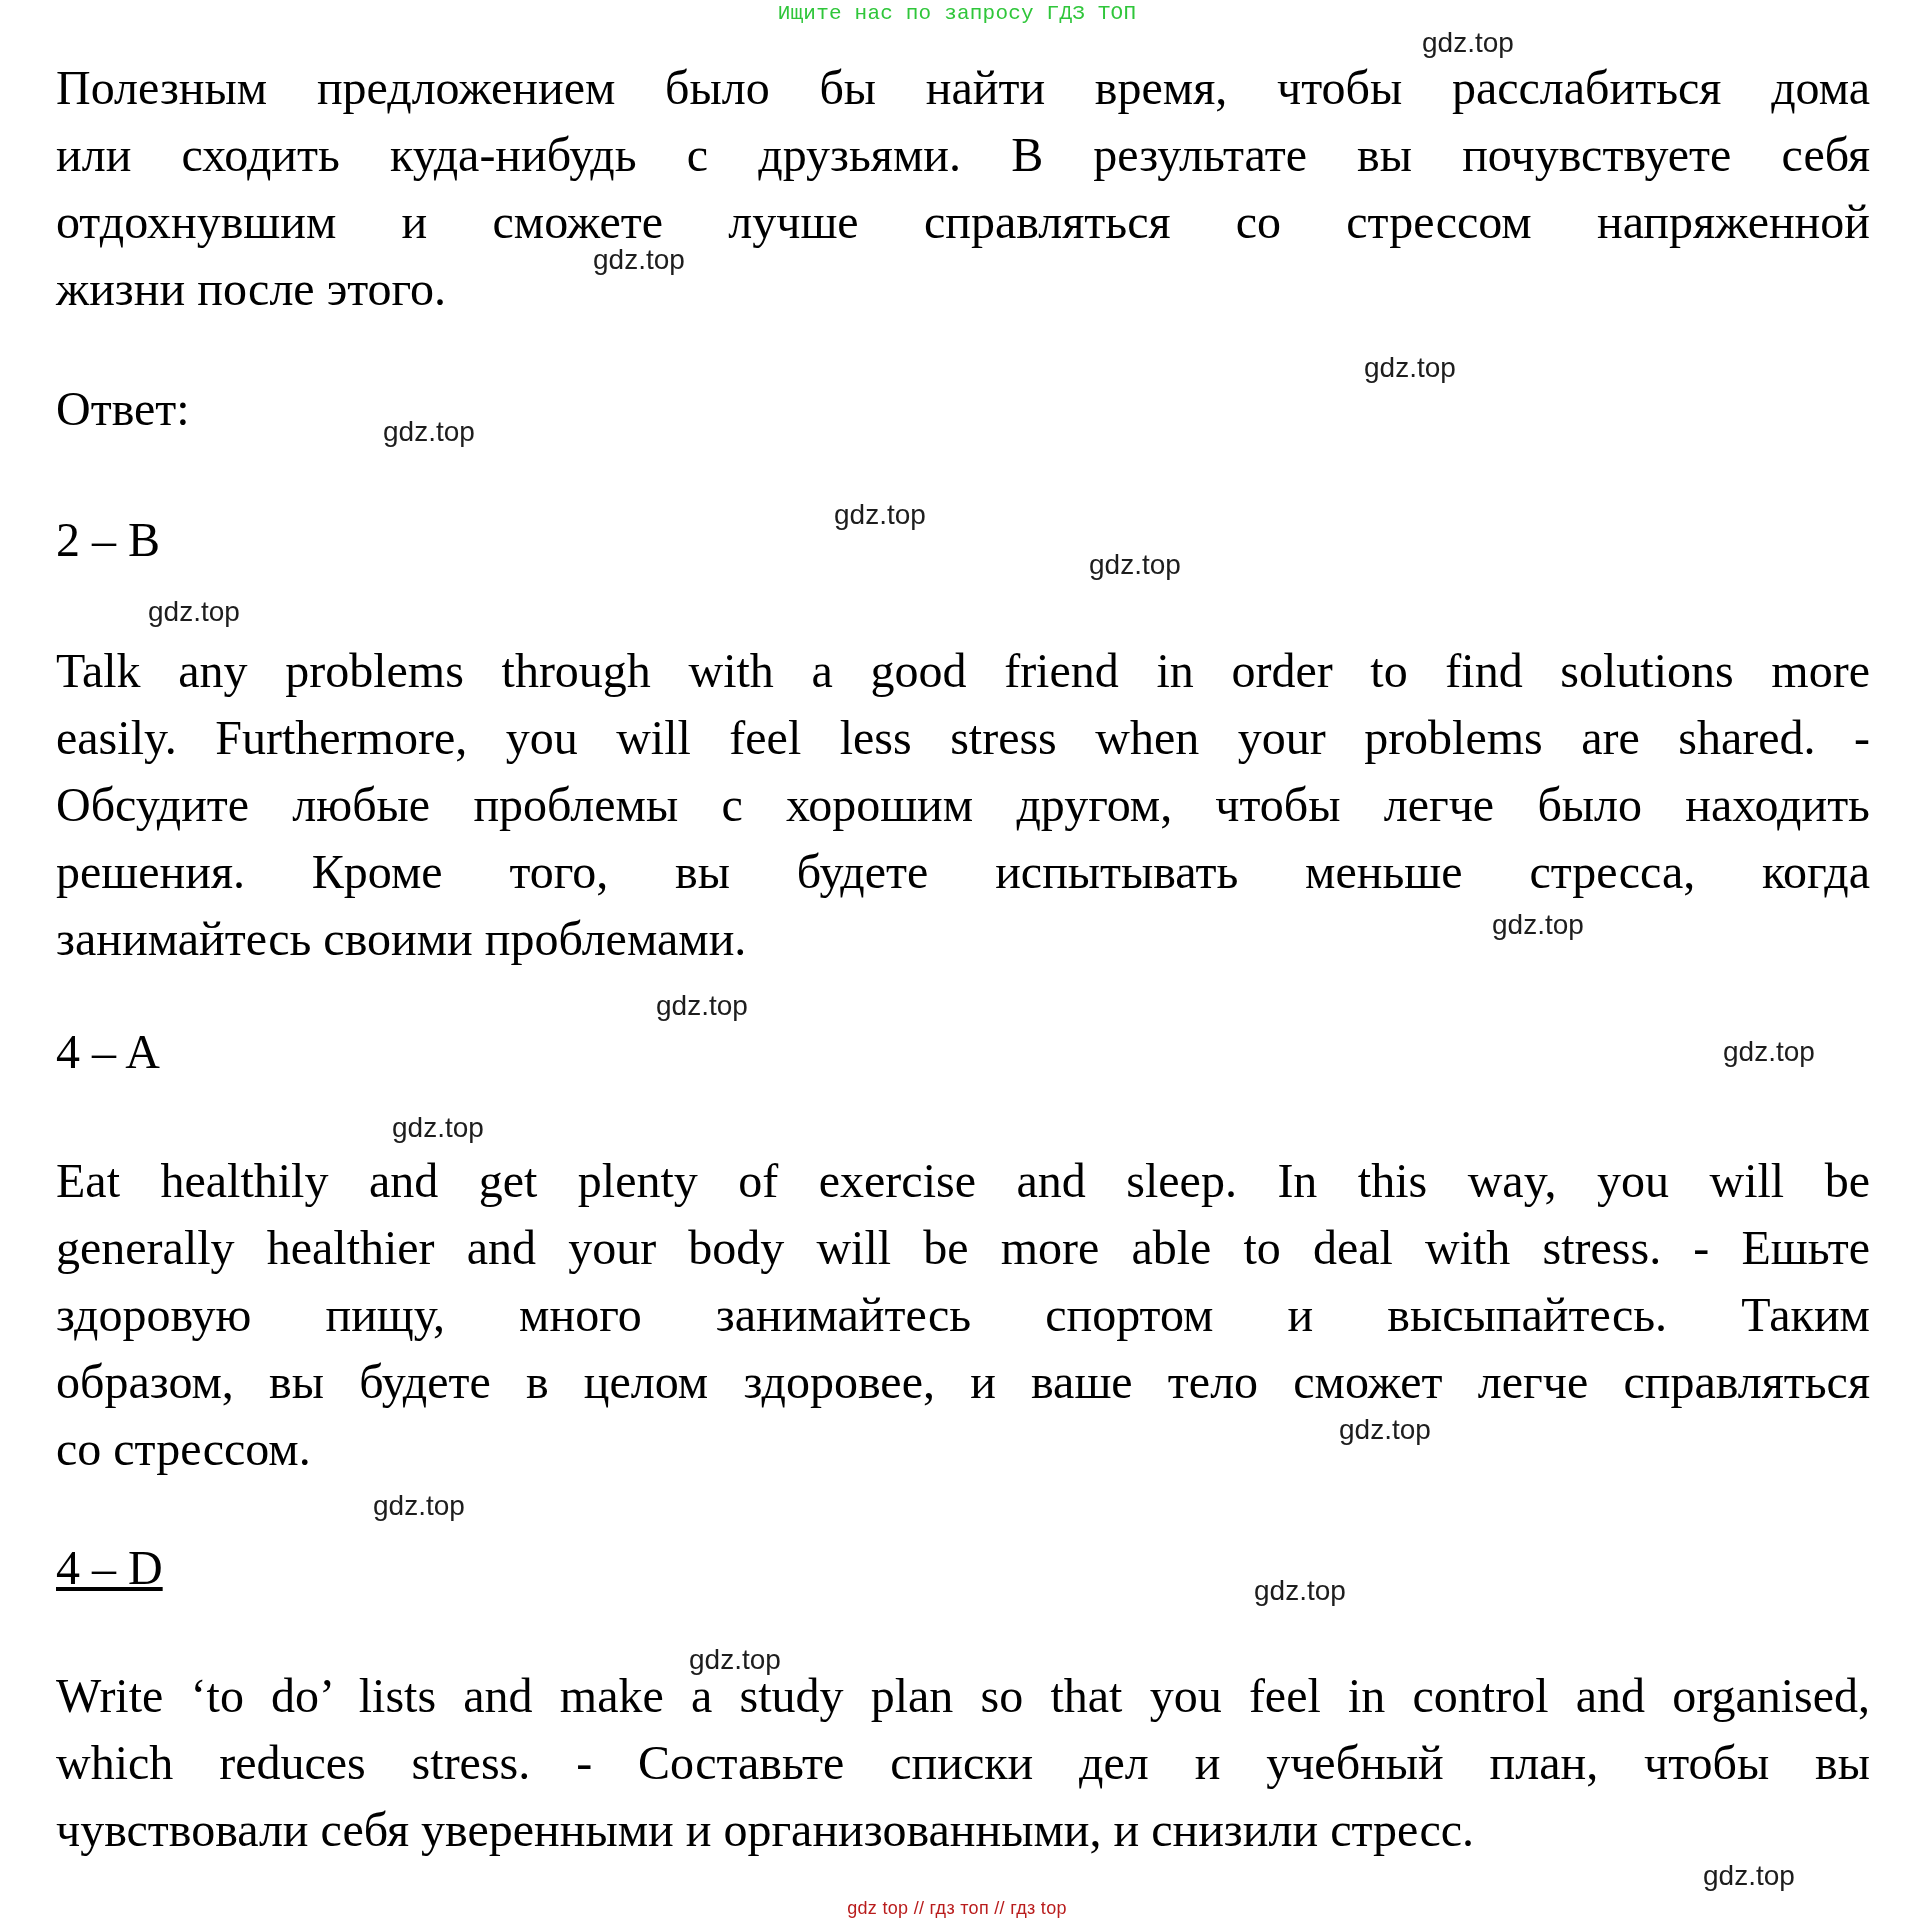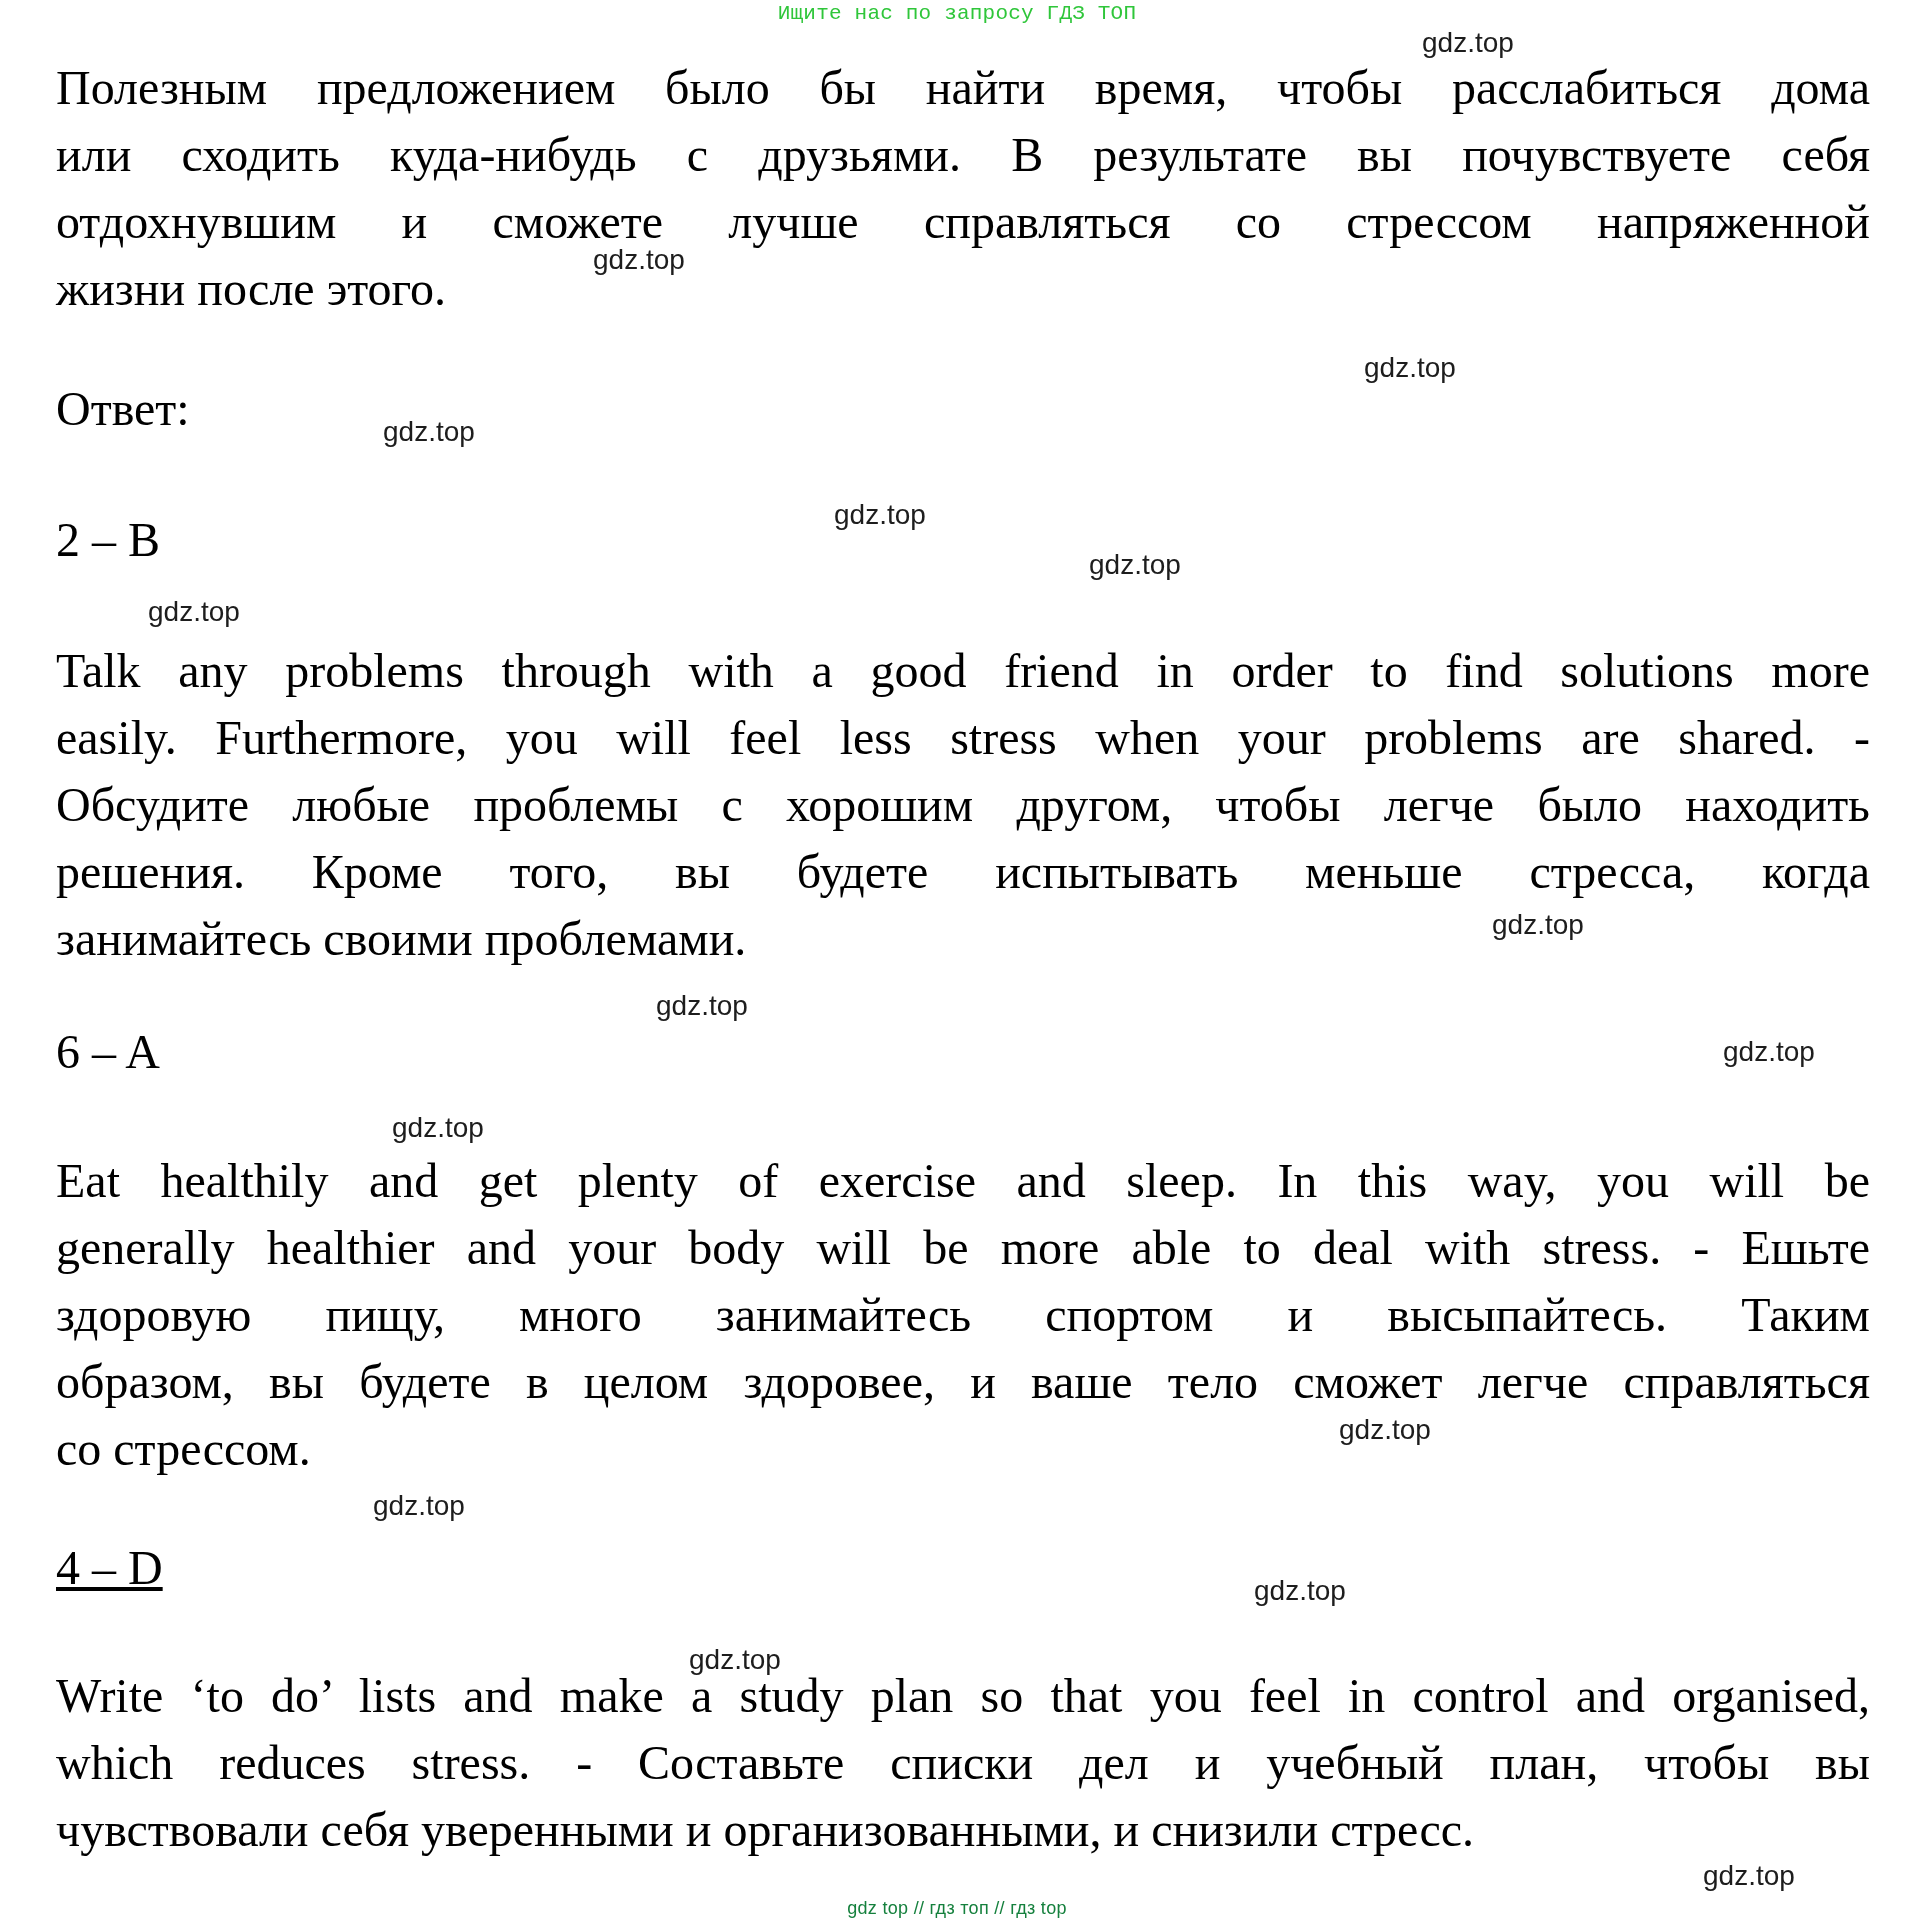--- a/index.html
+++ b/index.html
@@ -88,21 +88,21 @@
   <div class="hdr" style="top:506px;">2 – B</div>
 
   <div class="block" style="top:637px;">
       <div class="tline">Talk any problems through with a good friend in order to find solutions more</div>
       <div class="tline">easily. Furthermore, you will feel less stress when your problems are shared. -</div>
       <div class="tline">Обсудите любые проблемы с хорошим другом, чтобы легче было находить</div>
       <div class="tline">решения. Кроме того, вы будете испытывать меньше стресса, когда</div>
       <div class="tline tline-last">занимайтесь своими проблемами.</div>
     </div>
 
-  <div class="hdr" style="top:1018px;">6 – A</div>
+  <div class="hdr" style="top:1018px;">4 – A</div>
 
   <div class="block" style="top:1147px;">
       <div class="tline">Eat healthily and get plenty of exercise and sleep. In this way, you will be</div>
       <div class="tline">generally healthier and your body will be more able to deal with stress. - Ешьте</div>
       <div class="tline">здоровую пищу, много занимайтесь спортом и высыпайтесь. Таким</div>
       <div class="tline">образом, вы будете в целом здоровее, и ваше тело сможет легче справляться</div>
       <div class="tline tline-last">со стрессом.</div>
     </div>
 
   <div class="hdr" style="top:1534px;text-decoration:underline;">4 – D</div>
@@ -125,16 +125,16 @@
       <span class="watermark" style="left: 656px; top: 992px; color: rgb(29, 29, 29);">gdz.top</span>
       <span class="watermark" style="left: 1723px; top: 1038px; color: rgb(29, 29, 29);">gdz.top</span>
       <span class="watermark" style="left: 392px; top: 1114px; color: rgb(29, 29, 29);">gdz.top</span>
       <span class="watermark" style="left: 1339px; top: 1416px; color: rgb(29, 29, 29);">gdz.top</span>
       <span class="watermark" style="left: 373px; top: 1492px; color: rgb(29, 29, 29);">gdz.top</span>
       <span class="watermark" style="left: 1254px; top: 1577px; color: rgb(29, 29, 29);">gdz.top</span>
       <span class="watermark" style="left: 689px; top: 1646px; color: rgb(29, 29, 29);">gdz.top</span>
       <span class="watermark" style="left: 1703px; top: 1862px; color: rgb(29, 29, 29);">gdz.top</span>
     </div>
 
-  <div class="footer" style="color: #15803d;">gdz top  //  гдз топ  //  гдз top</div>
+  <div class="footer" style="color: #b91c1c;">gdz top  //  гдз топ  //  гдз top</div>
 
 </div>
 
 
 </body></html>

